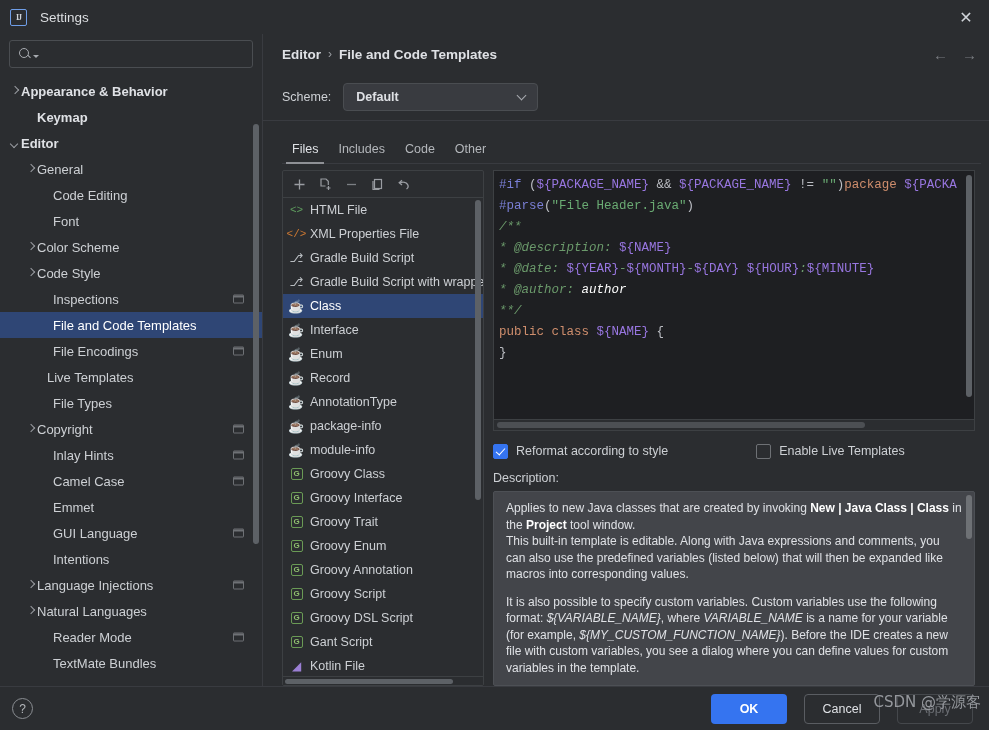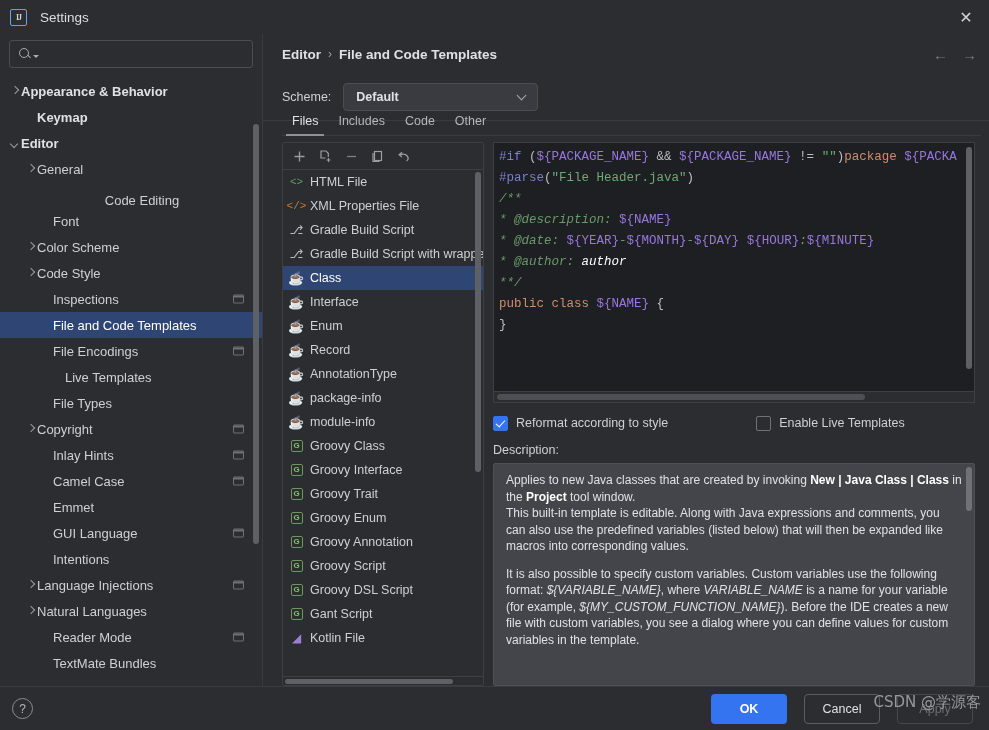--- a/index.html
+++ b/index.html
@@ -126,21 +126,21 @@
     padding: 0 8px 0 12px; position: relative;
   }
   .scheme-value { font-size: 12.5px; font-weight: bold; color: #dfe1e5; flex: 1; }
   .chev {
     width: 7px; height: 7px; border-right: 1.4px solid #a8abb0;
     border-bottom: 1.4px solid #a8abb0; transform: rotate(45deg);
     margin-top: -3px; margin-right: 4px;
   }
 
   .tabs {
-    display: flex; padding: 0 19px; height: 16px; align-items: flex-end;
+    display: flex; padding: 0 19px; height: 44px; align-items: flex-end;
     border-top: 1px solid #393b40; position: relative;
   }
   .tabs::after {
     content: ""; position: absolute; left: 19px; right: 8px; bottom: 0;
     height: 1px; background: #393b40;
   }
   .tab {
     font-size: 12.5px; color: #b4b7bb; padding: 0 10px 8px 10px;
     position: relative; z-index: 1;
   }
@@ -318,21 +318,21 @@
             <span class="tree-label">Keymap</span>
           </div>
           <div class="tree-item bold" style="padding-left: 10px;">
             <span class="twisty down"></span>
             <span class="tree-label">Editor</span>
           </div>
           <div class="tree-item" style="padding-left: 26px;">
             <span class="twisty right"></span>
             <span class="tree-label">General</span>
           </div>
-          <div class="tree-item" style="padding-left: 42px; flex-direction: column;">
+          <div class="tree-item" style="padding-left: 42px;">
             <span class="twisty"></span>
             <span class="tree-label">Code Editing</span>
           </div>
           <div class="tree-item" style="padding-left: 42px;">
             <span class="twisty"></span>
             <span class="tree-label">Font</span>
           </div>
           <div class="tree-item" style="padding-left: 26px;">
             <span class="twisty right"></span>
             <span class="tree-label">Color Scheme</span>
@@ -348,21 +348,21 @@
           </div>
           <div class="tree-item selected" style="padding-left: 42px;">
             <span class="twisty"></span>
             <span class="tree-label">File and Code Templates</span>
           </div>
           <div class="tree-item" style="padding-left: 42px;">
             <span class="twisty"></span>
             <span class="tree-label">File Encodings</span>
             <span class="plugin-badge"></span>
           </div>
-          <div class="tree-item" style="padding-left: 54px;">
+          <div class="tree-item" style="padding-left: 36px;">
             <span class="twisty"></span>
             <span class="tree-label">Live Templates</span>
           </div>
           <div class="tree-item" style="padding-left: 42px;">
             <span class="twisty"></span>
             <span class="tree-label">File Types</span>
           </div>
           <div class="tree-item" style="padding-left: 26px;">
             <span class="twisty right"></span>
             <span class="tree-label">Copyright</span>

